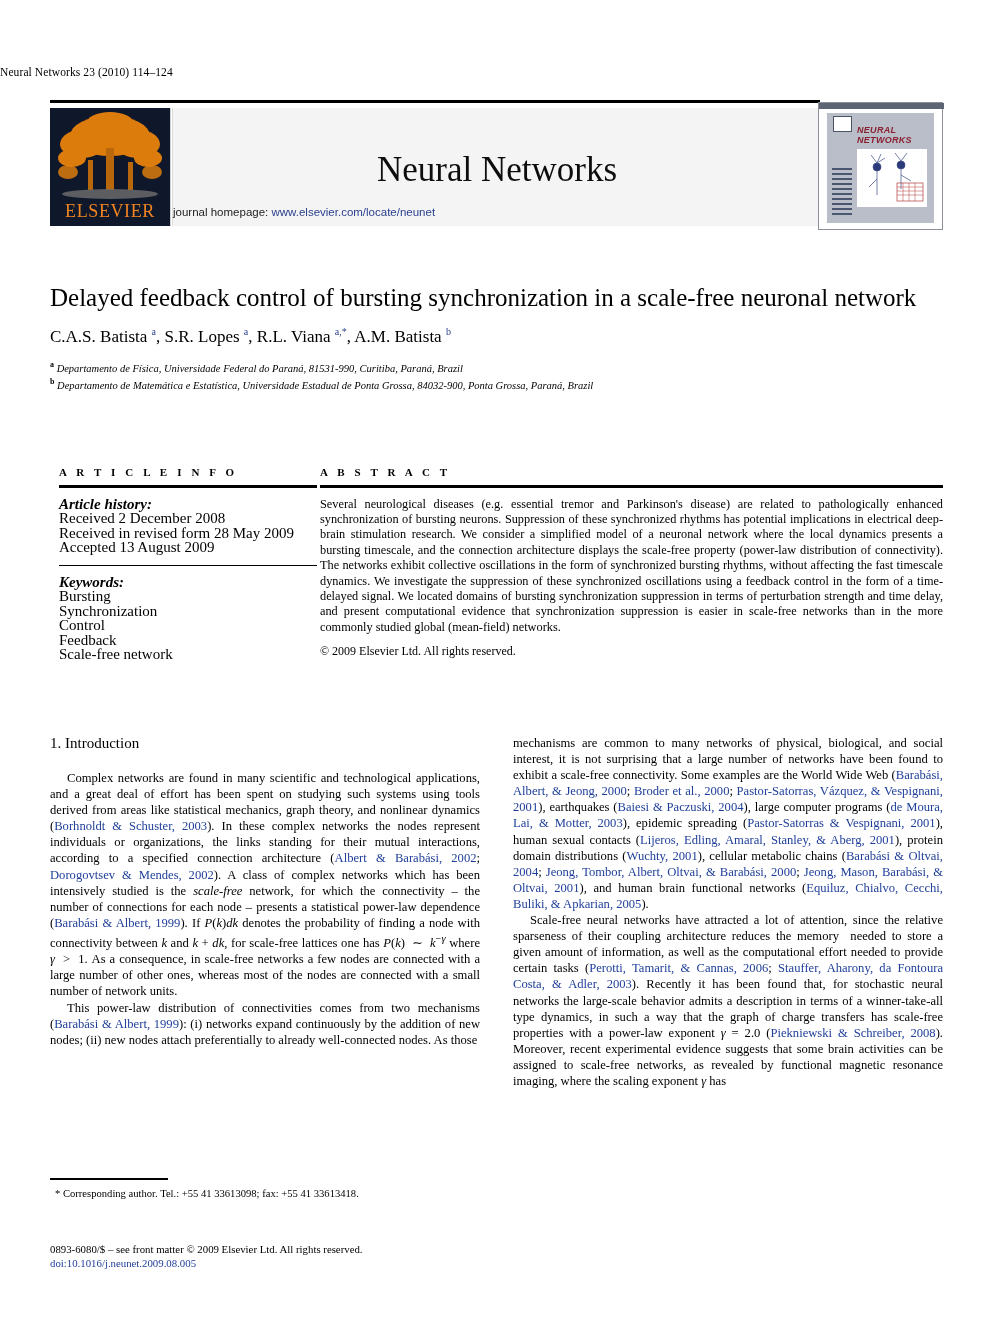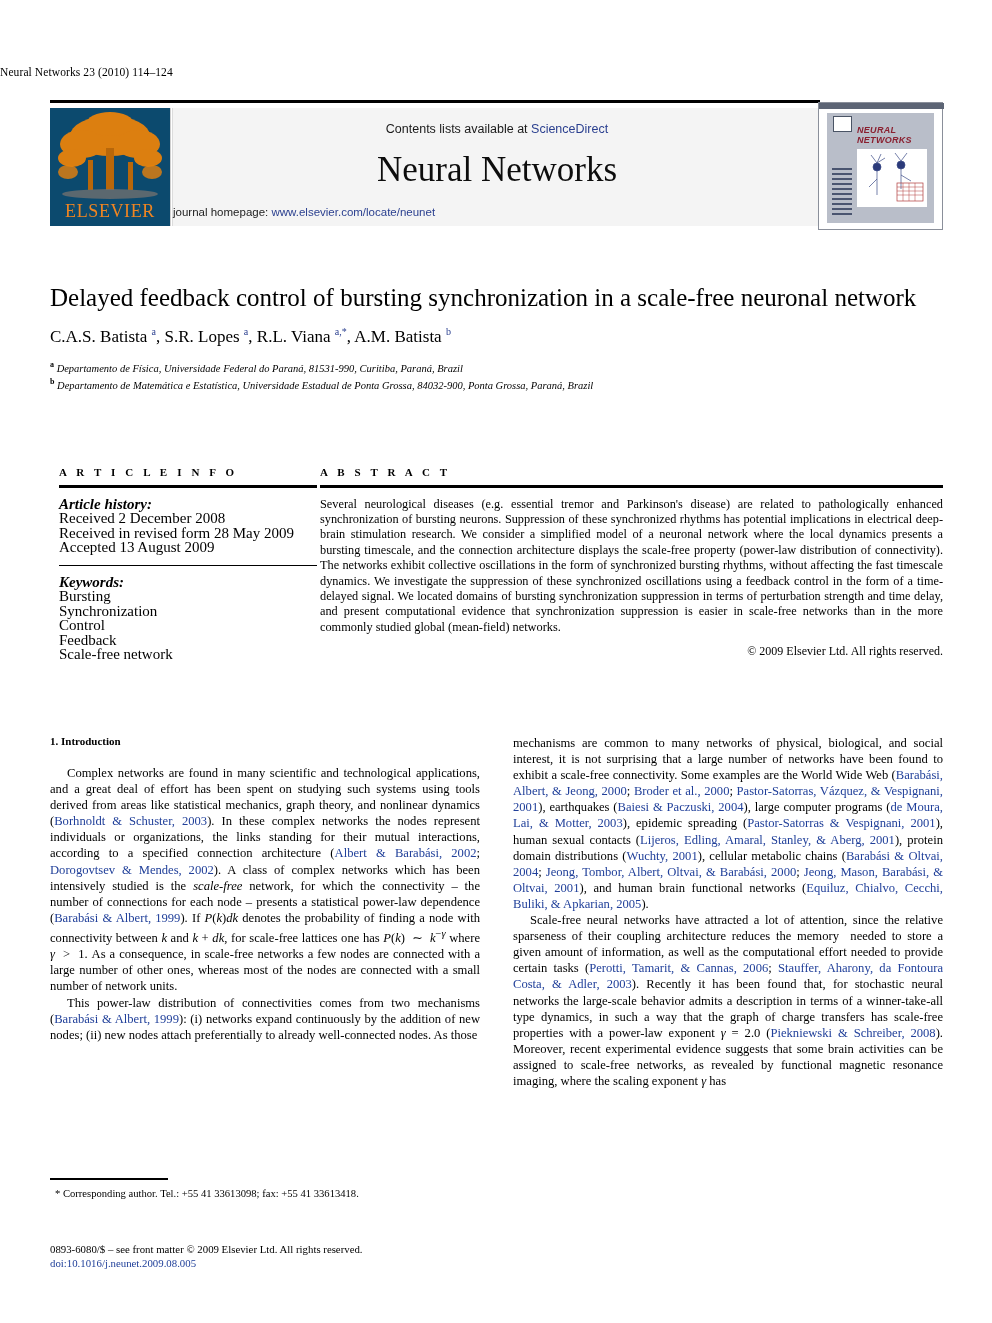--- a/index.html
+++ b/index.html
@@ -45,21 +45,21 @@
     left: 0; top: 0;
     width: 770px;
     height: 3px;
     background: #000;
   }
   .elsevier-logo {
     position: absolute;
     left: 0; top: 8px;
     width: 120px;
     height: 118px;
-    background: #0c4a6e;
+    background: #0f172a;
     border-right: 1px solid #cfcfcf;
   }
   .tree-svg { position: absolute; left: 4px; top: 2px; }
   .elsevier-word {
     position: absolute;
     left: 2px; bottom: 4px;
     width: 116px;
     text-align: center;
     color: #F08521;
     font-family: "Liberation Serif", serif;
@@ -205,34 +205,33 @@
   .info-line { font-family: "Liberation Serif", serif; }
   .abstract-body {
     margin-top: 9px;
     font-size: 12.3px;
     line-height: 15.4px;
     text-align: justify;
     font-family: "Liberation Serif", serif;
   }
   .copyright {
     margin-top: 9px;
-    text-align: right;
     font-size: 12px;
     font-family: "Liberation Serif", serif;
   }
 
   
   .body-cols { position: absolute; left: 50px; top: 735px; width: 893px; height: 500px; }
   .bcol { position: absolute; top: 0; width: 430px; }
   .bcol-left  { left: 0; }
   .bcol-right { left: 463px; }
   .sec-head {
     font-family: "Liberation Serif", serif;
-    font-weight: bold;
-    font-size: 11px;
+    font-weight: normal;
+    font-size: 15px;
     margin-bottom: 18px;
   }
   .para {
     font-family: "Liberation Serif", serif;
     font-size: 12.6px;
     line-height: 16.1px;
     text-align: justify;
     text-indent: 17px;
     margin: 0 0 0 0;
   }
@@ -300,23 +299,20 @@
         </g>
         <g fill="#E8820C" opacity="0.8">
           <ellipse cx="14" cy="62" rx="10" ry="7"></ellipse>
           <ellipse cx="98" cy="62" rx="10" ry="7"></ellipse>
         </g>
       </svg>
       <div class="elsevier-word">ELSEVIER</div>
     </div>
 
     <div class="center-panel">
-      <div class="contents-line">
-        <span>Contents lists available at </span><span class="sd">ScienceDirect</span>
-      </div>
       <div class="journal-title">Neural Networks</div>
       <div class="homepage-line">
         <span class="hp-label">journal homepage: </span><span class="hp-url">www.elsevier.com/locate/neunet</span>
       </div>
     </div>
 
     <div class="cover-thumb">
       <div class="cover-band"></div>
       <div class="cover-inner">
         <div class="cover-box"></div>

